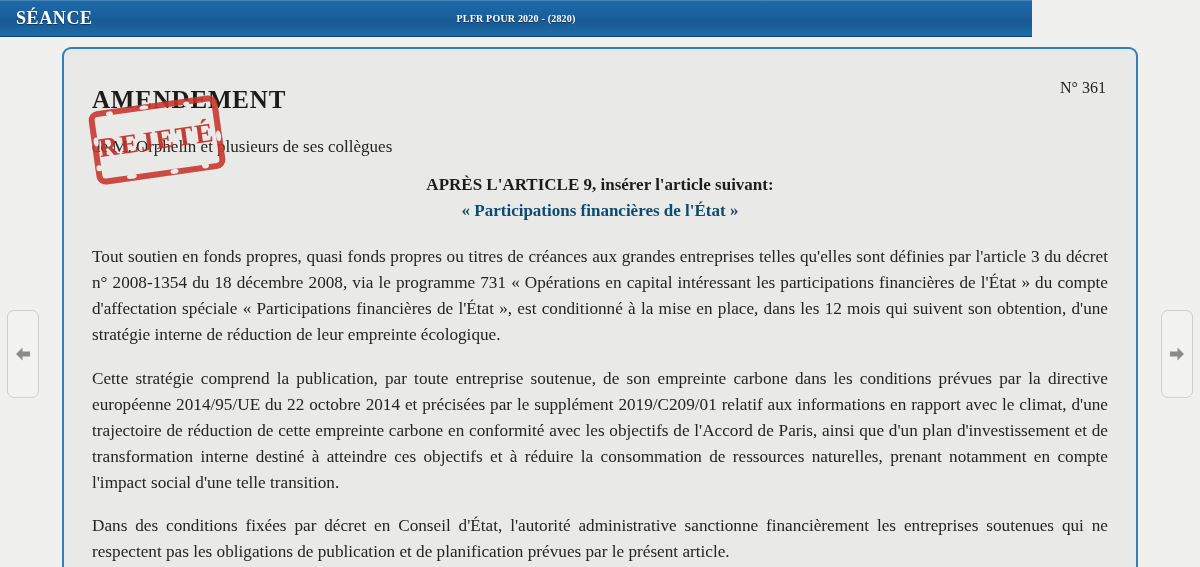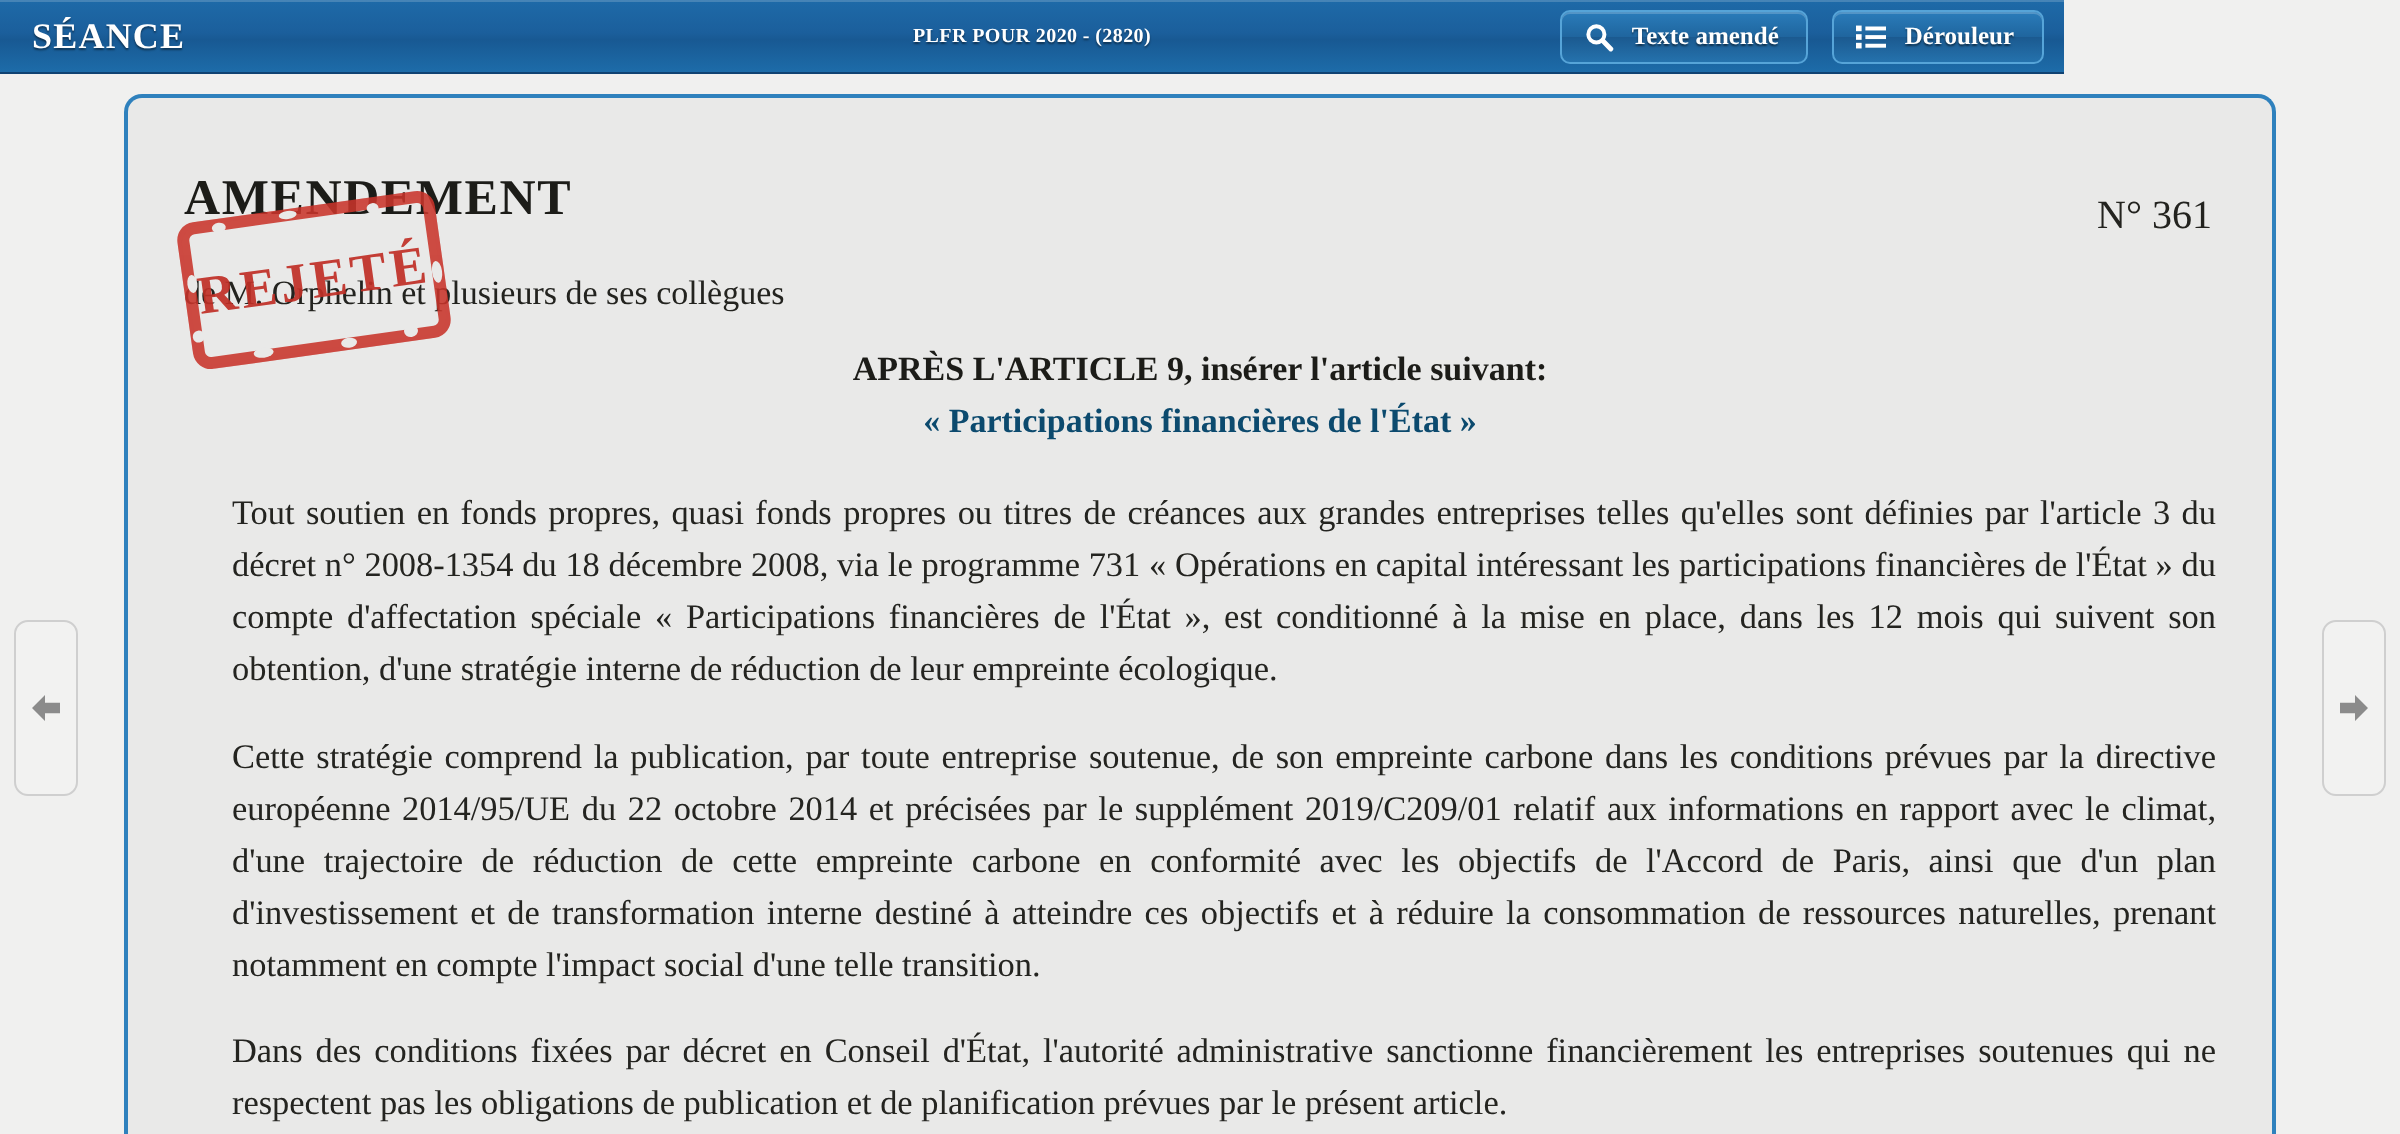--- a/index.html
+++ b/index.html
@@ -162,22 +162,22 @@
   .stamp-speck {
     position:absolute;
     background:#e9e9e8;
     border-radius:50%;
   }
 
   
   .amend-number {
     position: absolute;
     right: 30px;
-    top: 48px;
-    font-size: 20px;
+    top: 30px;
+    font-size: 16px;
     color: #23231f;
   }
   .doc-title {
     text-align: left;
     font-family: "Liberation Serif", serif;
     font-weight: bold;
     font-size: 25px;
     letter-spacing: 0.8px;
     color: #1c1c18;
     margin-top: 17px;
@@ -210,55 +210,29 @@
   }
 
   .doc-body { margin-top: 23px; }
   .doc-p {
     text-align: justify;
     font-size: 17.2px;
     line-height: 1.52;
     color: #242420;
     margin-bottom: 17px;
     hyphens: none;
-    margin-left: 24px;
   }
 </style>
 </head>
 <body>
 
 <div class="topbar">
   <div class="seance">SÉANCE</div>
   <div class="topbar-title">PLFR POUR 2020 - (2820)</div>
 
-  <div class="topbar-actions">
-    <div class="btn">
-      <span>
-        <svg class="icon-search" viewBox="0 0 16 16" aria-hidden="true">
-          <circle cx="6.6" cy="6.6" r="4.3" fill="none" stroke="#ffffff" stroke-width="2.1"></circle>
-          <line x1="9.9" y1="9.9" x2="14.3" y2="14.4" stroke="#ffffff" stroke-width="2.6" stroke-linecap="round"></line>
-        </svg>
-      </span>
-      <span>Texte amendé</span>
-    </div>
-
-    <div class="btn">
-      <span>
-        <svg class="icon-list" viewBox="0 0 16 13" aria-hidden="true">
-          <rect x="0" y="0.4" width="3" height="3" fill="#ffffff"></rect>
-          <rect x="0" y="5.0" width="3" height="3" fill="#ffffff"></rect>
-          <rect x="0" y="9.6" width="3" height="3" fill="#ffffff"></rect>
-          <rect x="5" y="0.9" width="11" height="2.1" fill="#ffffff"></rect>
-          <rect x="5" y="5.5" width="11" height="2.1" fill="#ffffff"></rect>
-          <rect x="5" y="10.1" width="11" height="2.1" fill="#ffffff"></rect>
-        </svg>
-      </span>
-      <span>Dérouleur</span>
-    </div>
-  </div>
 </div>
 
 <div class="nav-arrow nav-prev">
   <span>
     <svg class="arrow-glyph" viewBox="0 0 20 20" aria-hidden="true">
       <path d="M9.5 3.5 L3 10 L9.5 16.5 L9.5 12.6 L17 12.6 L17 7.4 L9.5 7.4 Z" fill="#8b8b8b"></path>
     </svg>
   </span>
 </div>
 

